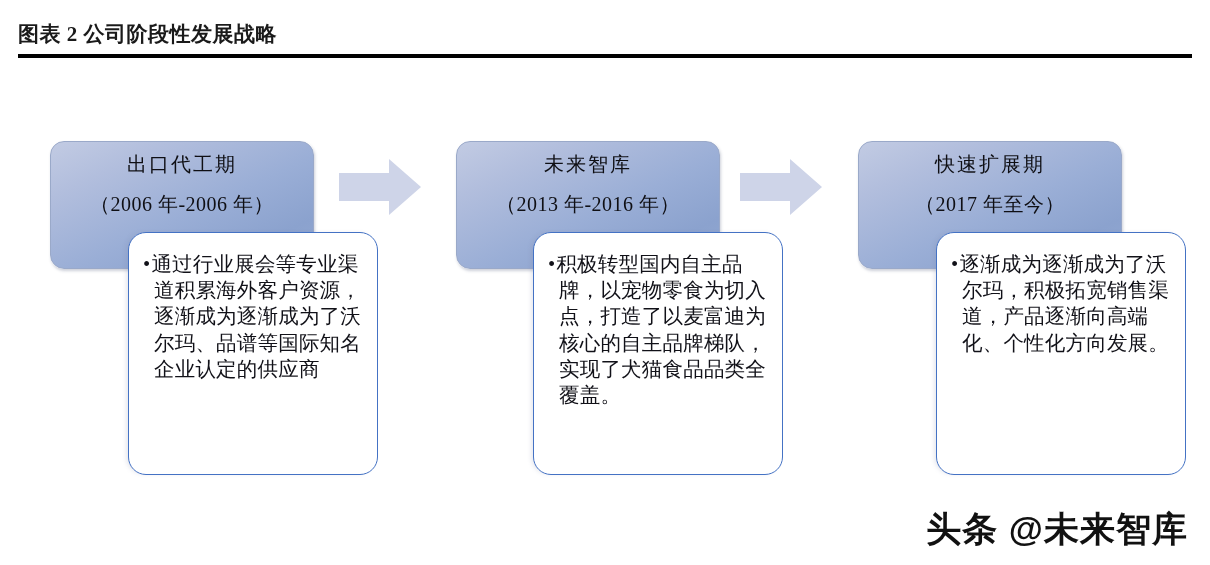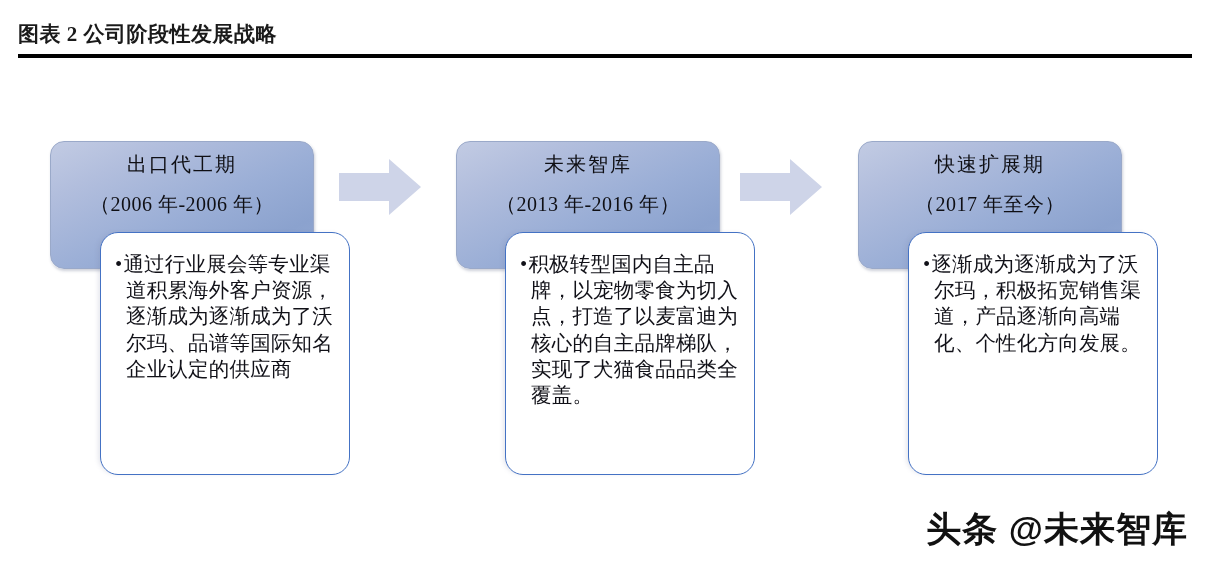--- a/index.html
+++ b/index.html
@@ -88,20 +88,21 @@
     position: absolute;
     width: 250px;
     height: 243px;
     border-radius: 18px;
     background: #ffffff;
     border: 1.6px solid #4472c4;
     box-sizing: border-box;
     z-index: 3;
     padding: 18px 12px 10px 14px;
     box-shadow: -3px 0 4px -1px rgba(120,130,160,0.18);
+    margin-left: 28px;
   }
   .stage-bullet {
     font-family: "Liberation Serif", "DejaVu Serif", serif;
     font-size: 20.5px;
     line-height: 1.28;
     color: #111118;
     text-align: left;
     letter-spacing: 0.2px;
     text-indent: -11px;
     padding-left: 11px;

